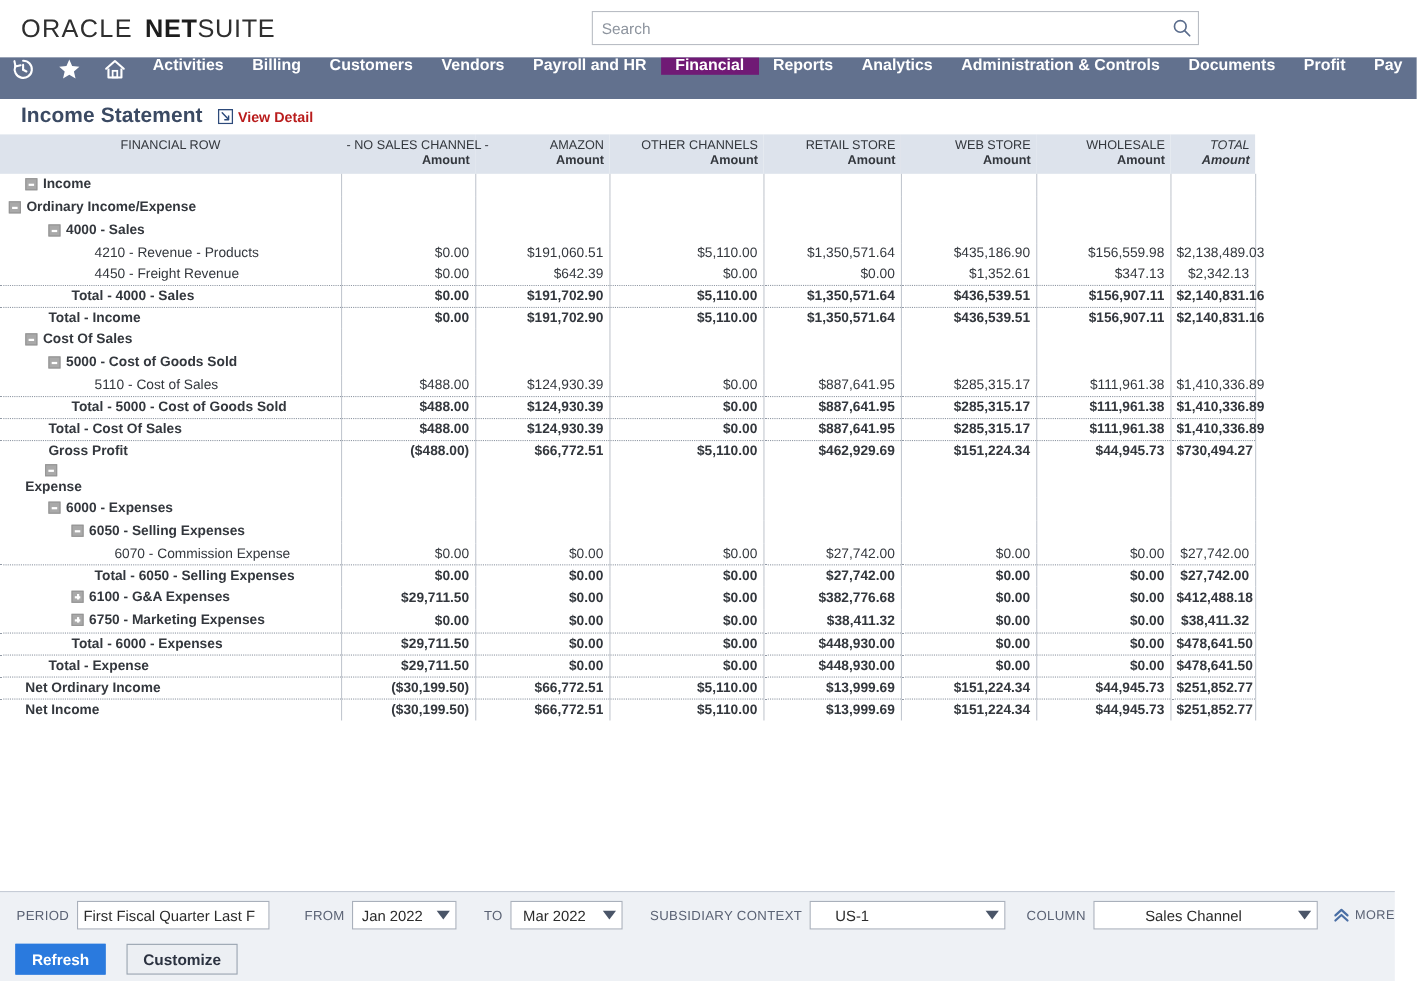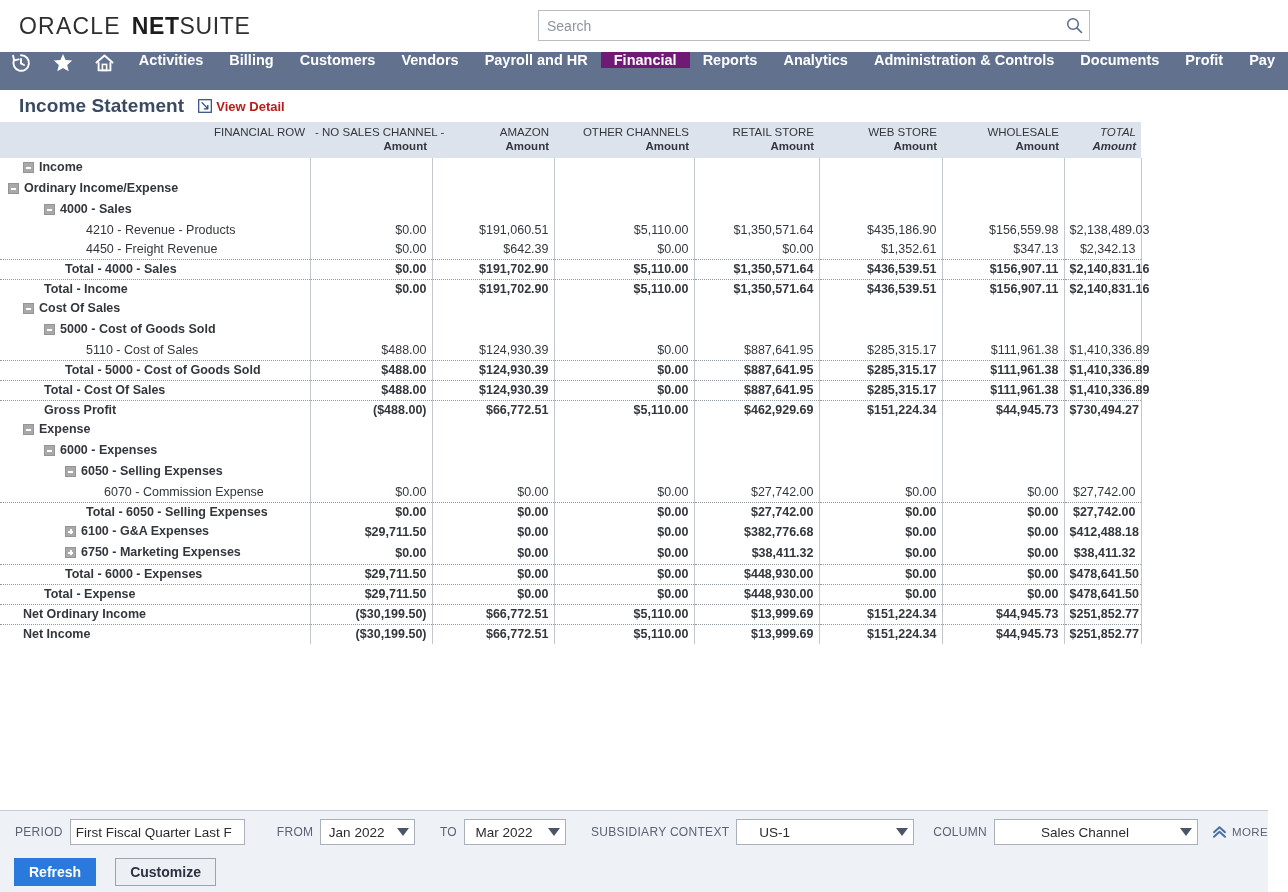--- a/index.html
+++ b/index.html
@@ -146,21 +146,21 @@
     background: #dde3ec;
     color: #33373d;
     font-weight: 400;
     font-size: 11.5px;
     vertical-align: top;
     padding: 4px 5px 6px 5px;
     height: 36px;
     border: 0;
   }
   th.h-rowlabel {
-    text-align: right;
+    text-align: center;
     padding-left: 8px;
   }
   th.h-col {
     text-align: right;
     border-left: 1px solid #9aa3b0;
     border-right: 1px solid #9aa3b0;
   }
   th.h-col .h-name { display: block; font-size: 11.5px; white-space: nowrap; }
   th.h-col .h-amt { display: block; font-weight: 700; font-size: 11.5px; margin-top: 2px; }
   th.h-total .h-name, th.h-total .h-amt { font-style: italic; }
@@ -605,21 +605,21 @@
             </span></td>
           <td class="c-num">($488.00)</td>
           <td class="c-num">$66,772.51</td>
           <td class="c-num">$5,110.00</td>
           <td class="c-num">$462,929.69</td>
           <td class="c-num">$151,224.34</td>
           <td class="c-num">$44,945.73</td>
           <td class="c-num">$730,494.27</td>
         </tr>
         <tr class="r-bold">
-          <td class="c-label"><span class="tw" style="padding-left: 19px;">
+          <td class="c-label"><span class="tw" style="padding-left: 19px; flex-direction: column;">
               <span class="toggle"></span>
               <span>Expense</span>
             </span></td>
           <td class="c-num"></td>
           <td class="c-num"></td>
           <td class="c-num"></td>
           <td class="c-num"></td>
           <td class="c-num"></td>
           <td class="c-num"></td>
           <td class="c-num"></td>

